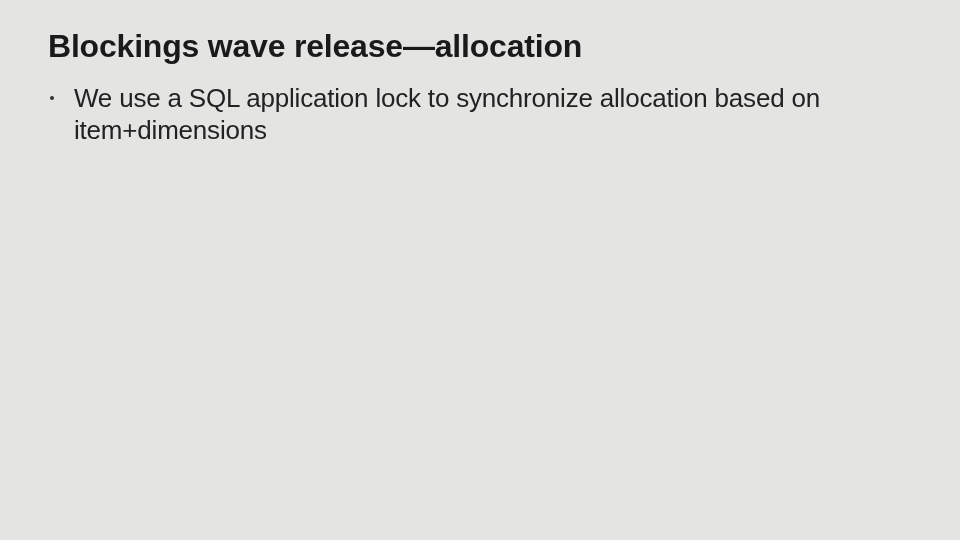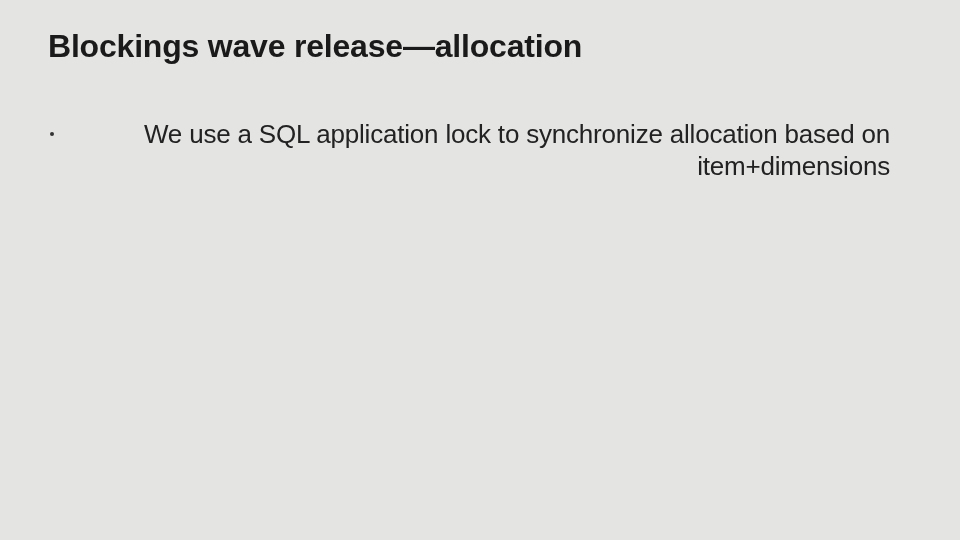--- a/index.html
+++ b/index.html
@@ -18,35 +18,34 @@
     .slide {
       width: 100%;
       height: 100%;
       padding: 28px 48px 40px 48px;
     }
     .title {
       font-size: 32px;
       font-weight: 600;
       color: #1a1a1a;
       letter-spacing: -0.2px;
-      margin-bottom: 54px;
+      margin-bottom: 18px;
     }
     .bullets {
       padding-left: 22px;
     }
     .bullet-item {
       position: relative;
       font-size: 26px;
       font-weight: 400;
       color: #222;
       line-height: 1.22;
       letter-spacing: -0.2px;
       padding-left: 4px;
       max-width: 820px;
-      text-align: right;
     }
     .bullet-dot {
       position: absolute;
       left: -20px;
       top: 13px;
       width: 4px;
       height: 4px;
       background: #333;
       border-radius: 50%;
     }

